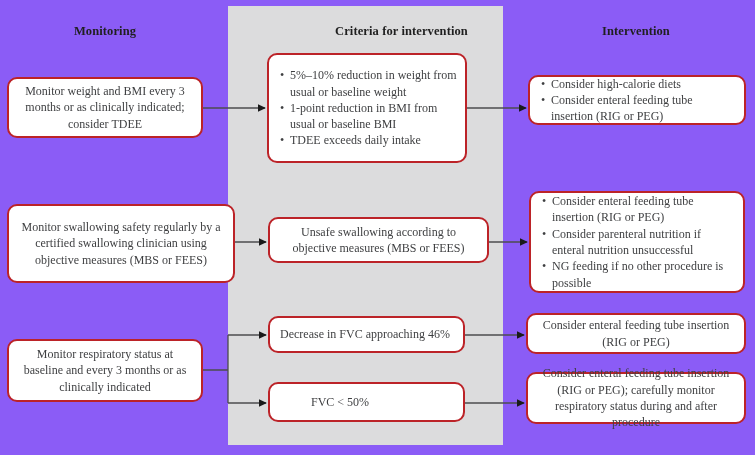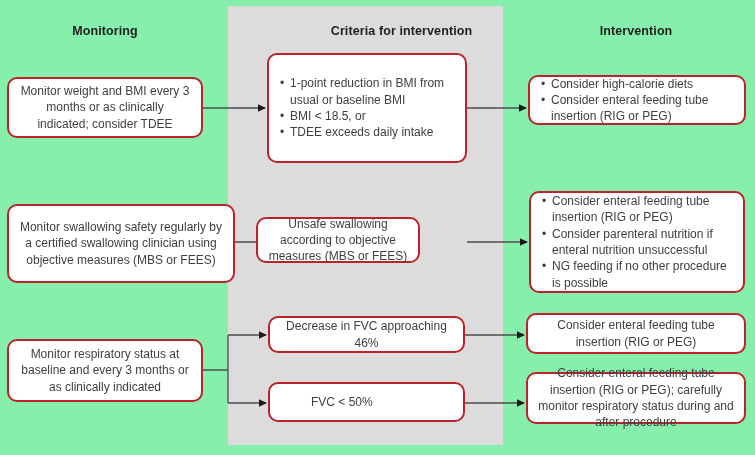--- a/index.html
+++ b/index.html
@@ -4,22 +4,22 @@
 <style>
   :root{
     --red:#bc2328;
     --band:#dcdcdd;
     --text:#3e3f41;
     --header:#1f1f1f;
     --line:#4c4c4e;
   }
   html,body{margin:0;padding:0;background:#ffffff;}
   .canvas{
-    position:relative;width:755px;height:455px;background:#86efac;overflow:hidden;
-    font-family:Liberation Sans, sans-serif;
+    position:relative;width:755px;height:455px;background:#8b5cf6;overflow:hidden;
+    font-family:Liberation Serif, serif;
   }
   .band{position:absolute;left:228px;top:6px;width:275px;height:439px;background:var(--band);z-index:0;}
   .arrows{position:absolute;left:0;top:0;width:755px;height:455px;z-index:1;}
   .col-header{
     position:absolute;top:24px;font-weight:bold;font-size:12.5px;color:var(--header);
     text-align:center;z-index:2;letter-spacing:.1px;
   }
   .box{
     position:absolute;box-sizing:border-box;background:#ffffff;
     border:2px solid var(--red);border-radius:10px;z-index:2;
@@ -60,36 +60,36 @@
 
   <div class="col-header" style="left:7px;width:196px;">Monitoring</div>
   <div class="col-header" style="left:228px;width:275px;padding-left:36px;">Criteria for intervention</div>
   <div class="col-header" style="left:526px;width:220px;">Intervention</div>
 
   <div class="box" style="left:7px;top:77px;width:196px;height:61px;">
     <span>Monitor weight and BMI every 3 months or as clinically indicated; consider TDEE</span>
   </div>
   <div class="box bullets" style="left:267px;top:53px;width:200px;height:110px;">
     <ul class="blist">
+        <li>5%–10% reduction in weight from usual or baseline weight</li>
         <li>1-point reduction in BMI from usual or baseline BMI</li>
-        <li>BMI &lt; 18.5, or</li>
         <li>TDEE exceeds daily intake</li>
       </ul>
   </div>
   <div class="box bullets" style="left:528px;top:75px;width:218px;height:50px;">
     <ul class="blist">
         <li>Consider high-calorie diets</li>
         <li>Consider enteral feeding tube insertion (RIG or PEG)</li>
       </ul>
   </div>
 
   <div class="box" style="left:7px;top:204px;width:228px;height:79px;">
     <span>Monitor swallowing safety regularly by a certified swallowing clinician using objective measures (MBS or FEES)</span>
   </div>
-  <div class="box" style="left:256px;top:217px;width:164px;height:46px;">
+  <div class="box" style="left:268px;top:217px;width:221px;height:46px;">
     <span>Unsafe swallowing according to objective measures (MBS or FEES)</span>
   </div>
   <div class="box bullets" style="left:529px;top:191px;width:216px;height:102px;">
     <ul class="blist">
         <li>Consider enteral feeding tube insertion (RIG or PEG)</li>
         <li>Consider parenteral nutrition if enteral nutrition unsuccessful</li>
         <li>NG feeding if no other procedure is possible</li>
       </ul>
   </div>
 

